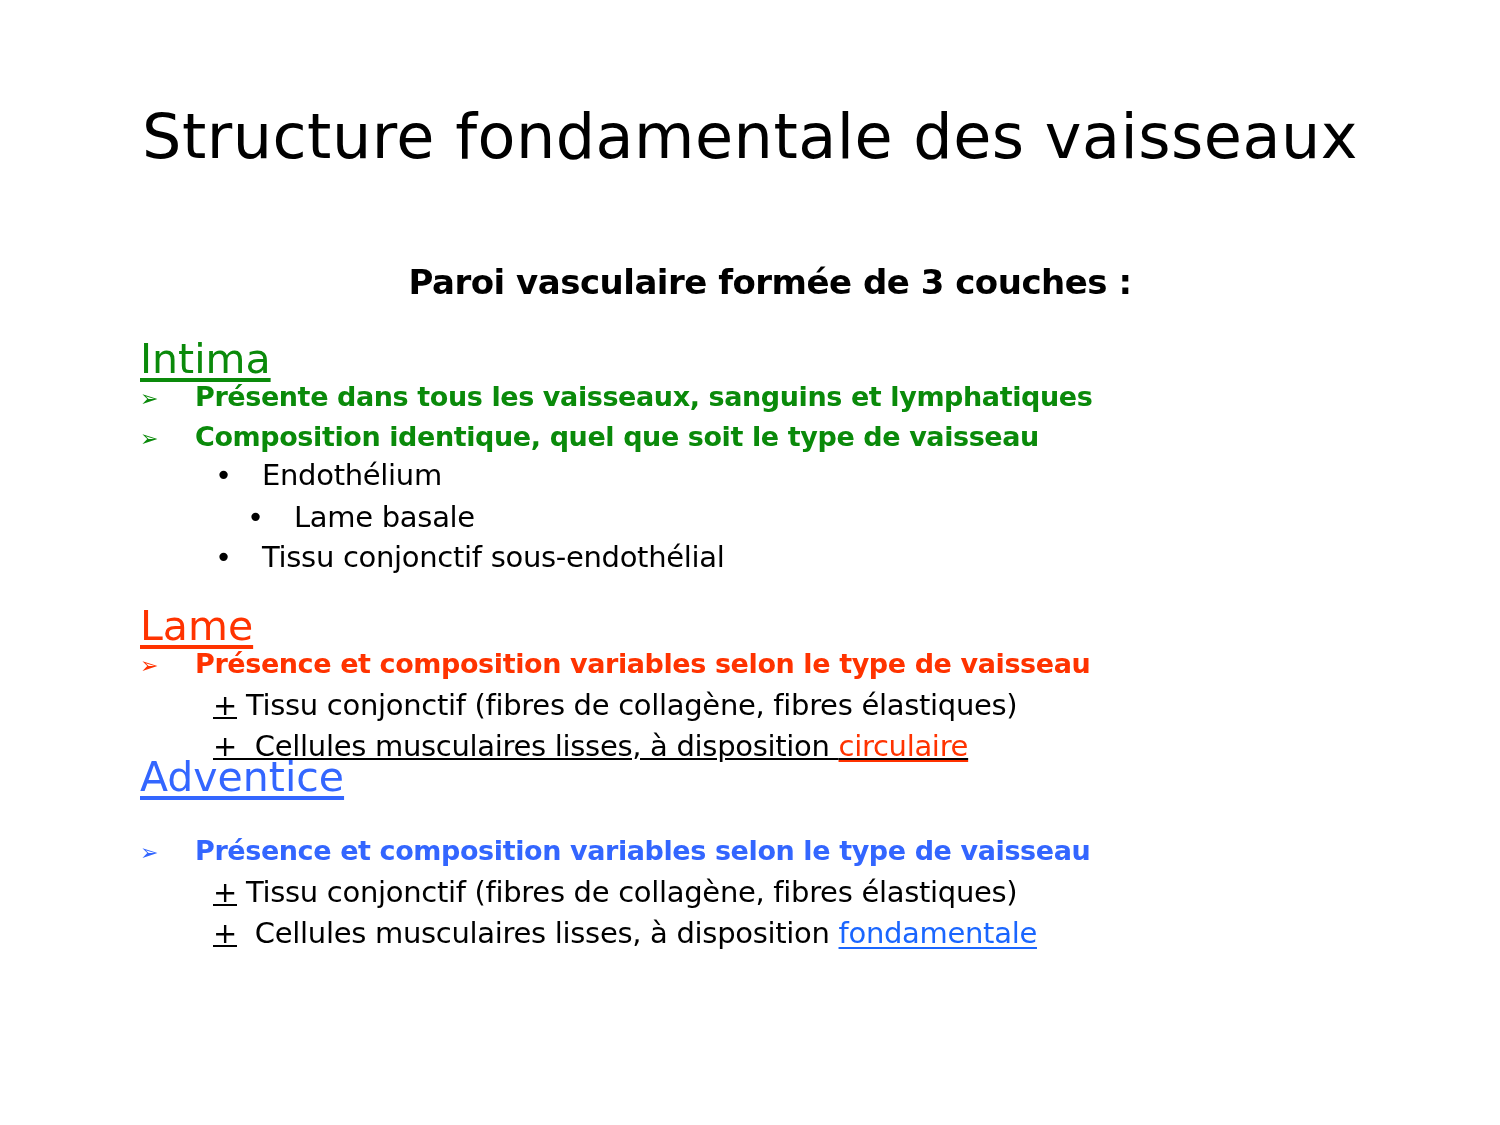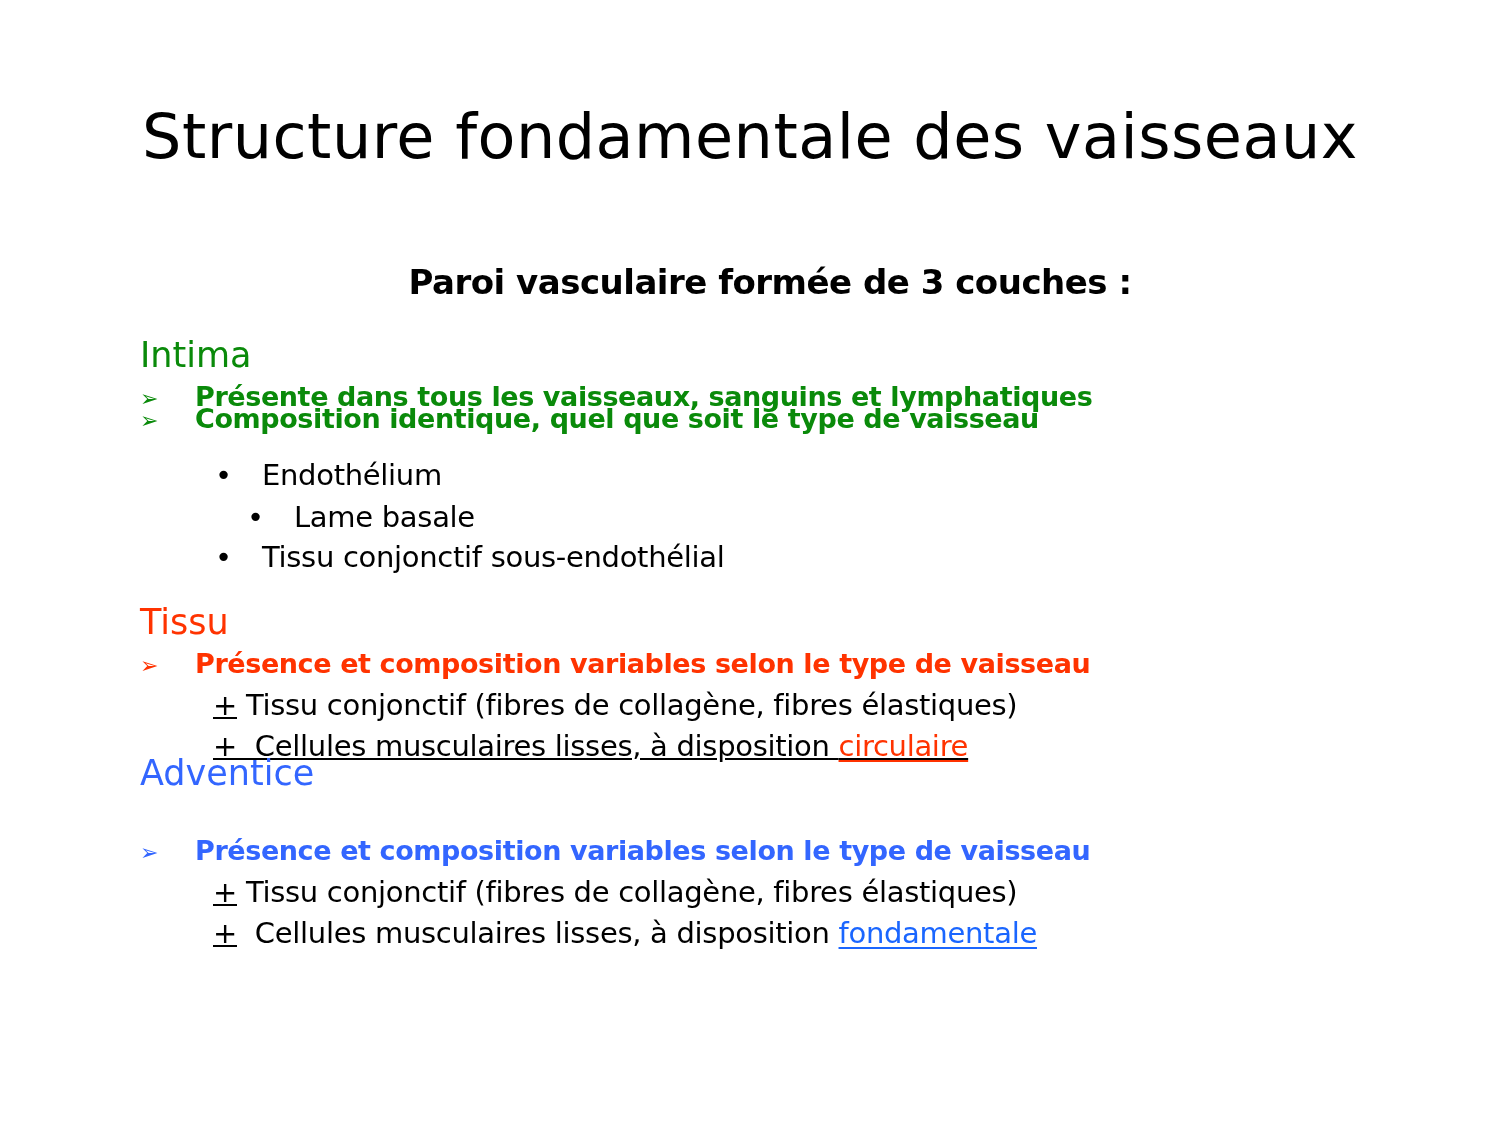--- a/index.html
+++ b/index.html
@@ -2,21 +2,21 @@
 <html><head>
   <meta charset="utf-8">
   <style>
     html, body { margin: 0; padding: 0; background: #ffffff; }
     body { width: 1500px; height: 1125px; position: relative; overflow: hidden;
            font-family: "DejaVu Sans", sans-serif; color: #000; }
     .title { position: absolute; left: 0; width: 1500px; top: 100px; text-align: center;
              font-size: 62px; font-weight: normal; letter-spacing: 0.5px; }
     .subtitle { position: absolute; left: 0; width: 1540px; top: 262px; text-align: center;
                 font-size: 34px; font-weight: bold; letter-spacing: -0.5px; }
-    .heading { position: absolute; left: 140px; font-size: 35px; 
+    .heading { position: absolute; left: 140px; font-size: 41px; text-decoration: underline;
                text-underline-offset: 5px; }
     .arrow-line { position: absolute; left: 140px; font-size: 27px; font-weight: bold; white-space: nowrap; letter-spacing: -0.4px; }
     .arrow-line .arrow { display: inline-block; width: 55px; font-weight: normal; font-size: 22px; }
     .sub { position: absolute; font-size: 29px; white-space: nowrap; letter-spacing: -0.3px; }
     .bullet-dot { display: inline-block; width: 47px; }
     .pm { text-decoration: underline; }
     .u { text-decoration: underline; text-underline-offset: 4px; }
     .green { color: #0a8a0a; }
     .orange { color: #ff3300; }
     .blue { color: #3366ff; }
@@ -26,34 +26,34 @@
 <body>
 
 <div>
   <div class="title">Structure fondamentale des vaisseaux</div>
   <div class="subtitle">Paroi vasculaire formée de 3 couches :</div>
 
   <div class="heading green" style="top:335px;">Intima</div>
   <div class="arrow-line green" style="top:381px;">
     <span class="arrow">➢</span><span>Présente dans tous les vaisseaux, sanguins et lymphatiques</span>
   </div>
-  <div class="arrow-line green" style="top:403px;">
+  <div class="arrow-line green" style="top:421px;">
     <span class="arrow">➢</span><span>Composition identique, quel que soit le type de vaisseau</span>
   </div>
   <div class="sub" style="left:215px; top:458px;">
     <span class="bullet-dot">•</span><span>Endothélium</span>
   </div>
   <div class="sub" style="left:215px; top:500px;margin-left:32px;">
     <span class="bullet-dot">•</span><span>Lame basale</span>
   </div>
   <div class="sub" style="left:215px; top:540px;">
     <span class="bullet-dot">•</span><span>Tissu conjonctif sous-endothélial</span>
   </div>
 
-  <div class="heading orange" style="top:602px;">Tissu</div>
+  <div class="heading orange" style="top:602px;">Lame</div>
   <div class="arrow-line orange" style="top:648px;">
     <span class="arrow">➢</span><span>Présence et composition variables selon le type de vaisseau</span>
   </div>
   <div class="sub" style="left:213px; top:688px;">
     <span class="pm">+</span><span style="white-space:pre;"> Tissu conjonctif (fibres de collagène, fibres élastiques)</span>
   </div>
   <div class="sub" style="left:213px; top:729px;text-decoration:underline;">
     <span class="pm">+</span><span style="white-space:pre;">  Cellules musculaires lisses, à disposition </span><span class="u orange">circulaire</span>
   </div>
 

